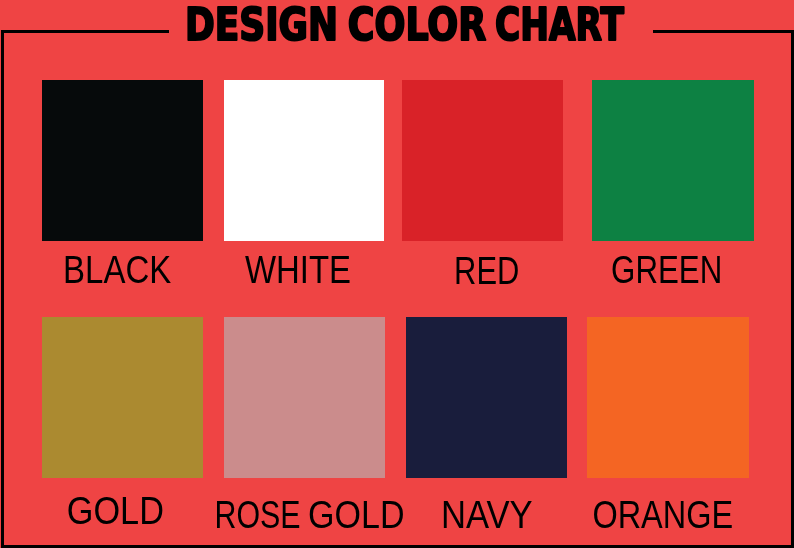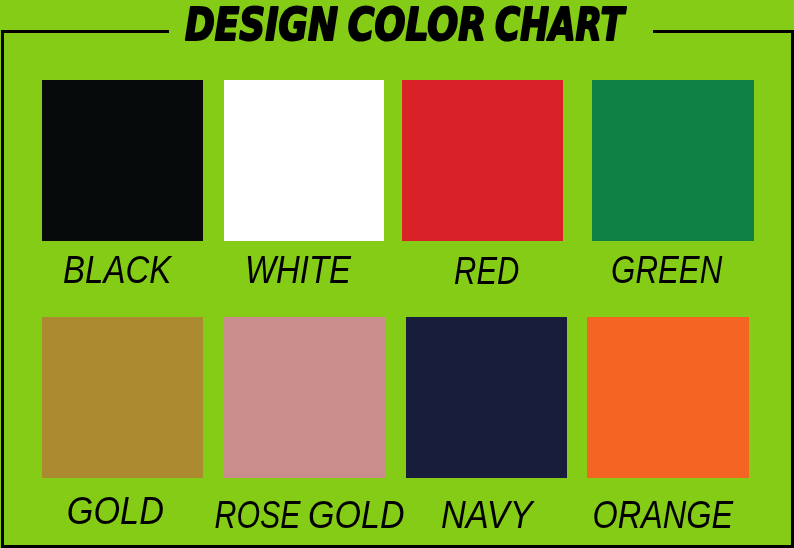--- a/index.html
+++ b/index.html
@@ -44,21 +44,21 @@
   .cell-red       { left: 402px; top: 80px;  width: 161px; height: 161px; }
   .cell-green     { left: 592px; top: 80px;  width: 162px; height: 161px; }
   .cell-gold      { left: 42px;  top: 317px; width: 161px; height: 161px; }
   .cell-rose-gold { left: 224px; top: 317px; width: 161px; height: 161px; }
   .cell-navy      { left: 406px; top: 317px; width: 161px; height: 161px; }
   .cell-orange    { left: 587px; top: 317px; width: 162px; height: 161px; }
 </style>
 </head>
 <body>
 
-<div id="chart-root" style="background: #84cc16; font-style: italic;">
+<div id="chart-root" style="background: #ef4444;">
 
   <div class="frame-line" id="frame-top-left" style="background: rgb(0, 0, 0);"></div>
   <div class="frame-line" id="frame-top-right" style="background: rgb(0, 0, 0);"></div>
   <div class="frame-line" id="frame-left" style="background: rgb(0, 0, 0);"></div>
   <div class="frame-line" id="frame-right" style="background: rgb(0, 0, 0);"></div>
   <div class="frame-line" id="frame-bottom" style="background: rgb(0, 0, 0);"></div>
 
   <svg id="title-svg" width="794" height="50">
     <text id="title-text" y="39.7" font-family="DejaVu Sans, sans-serif" font-weight="bold" font-size="44.5" fill="#000000" stroke="#000000" stroke-width="2.2" stroke-linejoin="round"><tspan x="185" textLength="153" lengthAdjust="spacingAndGlyphs">DESIGN</tspan><tspan x="347.8" textLength="138.5" lengthAdjust="spacingAndGlyphs">COLOR</tspan><tspan x="495" textLength="129" lengthAdjust="spacingAndGlyphs">CHART</tspan></text>
   </svg>

